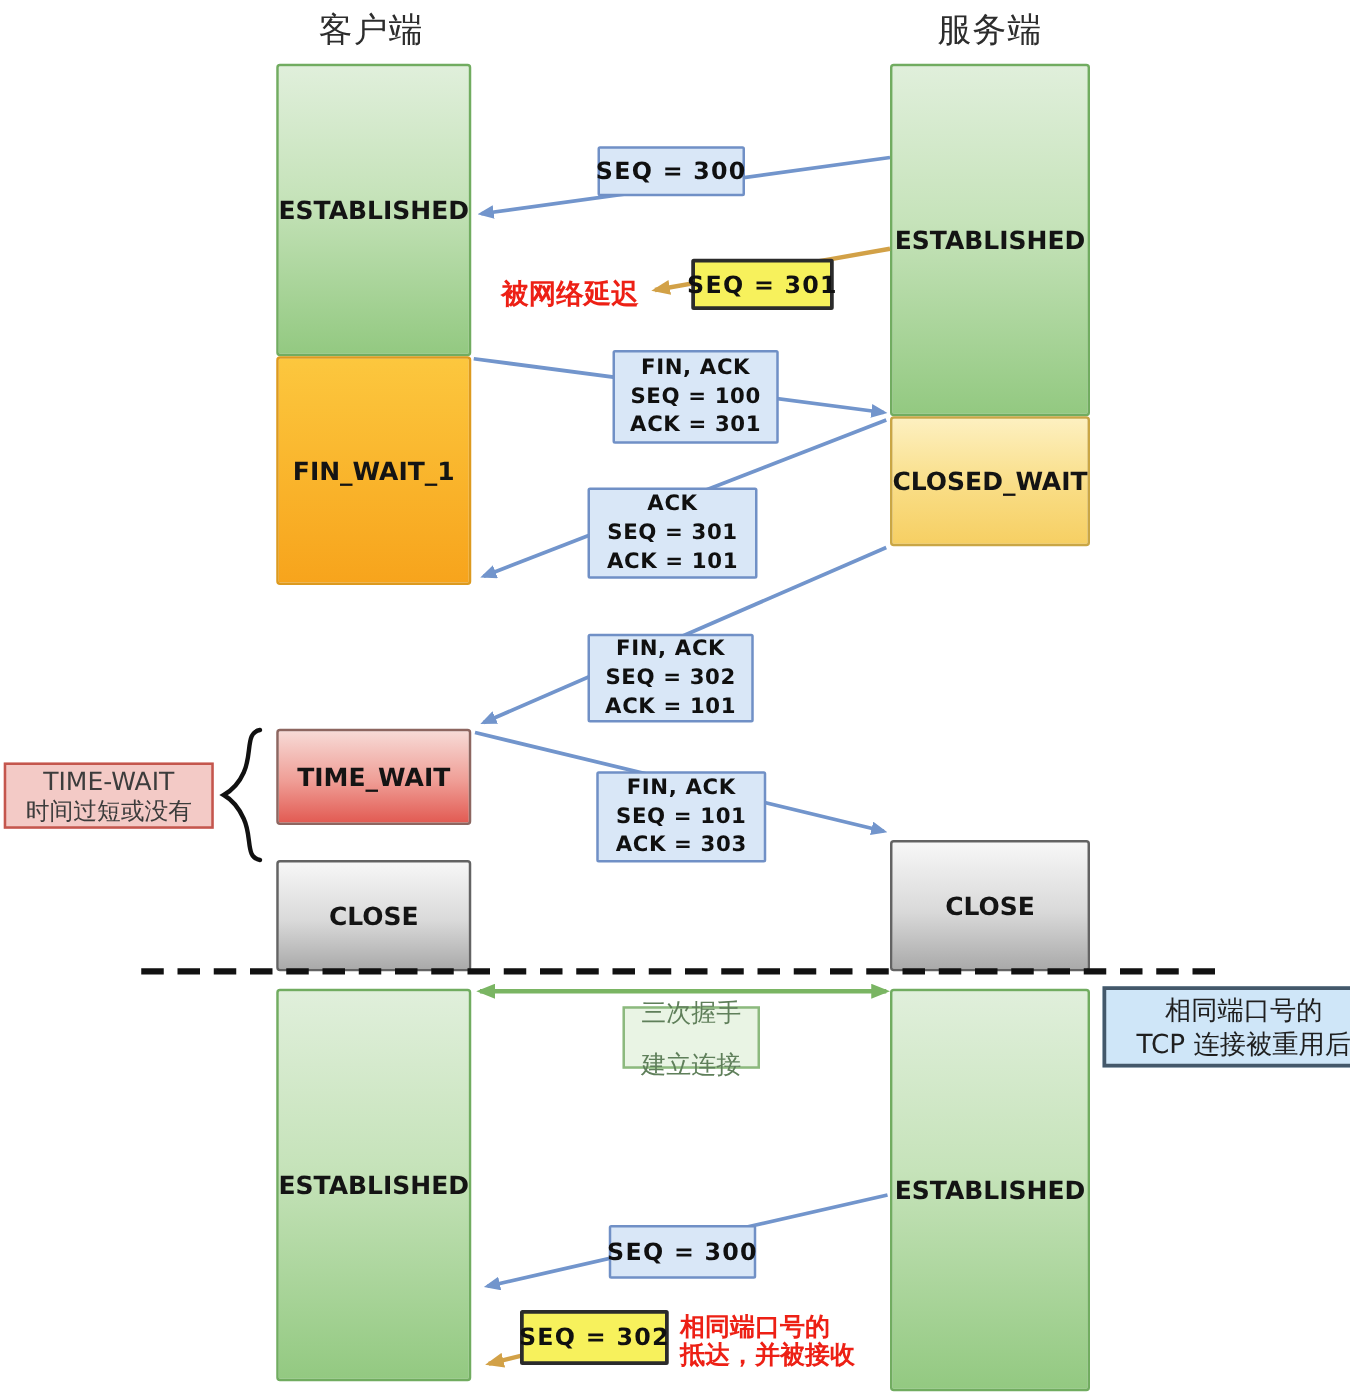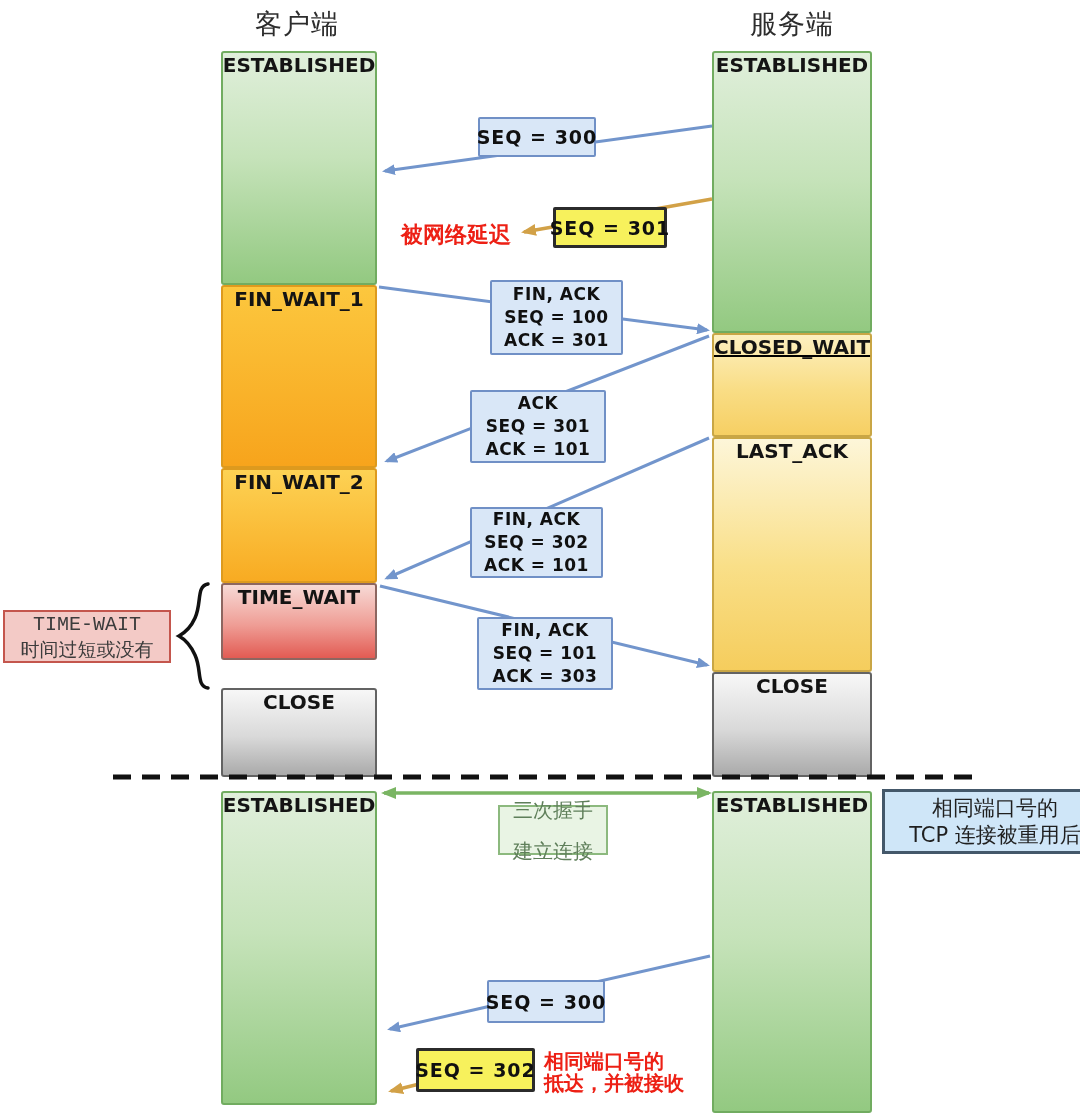--- a/index.html
+++ b/index.html
@@ -8,52 +8,52 @@
     font-family:"DejaVu Sans","Liberation Sans",sans-serif;
   }
   
   .lane-title{
     position:absolute;font-size:27px;color:#2d2d2d;font-weight:500;
     letter-spacing:1px;white-space:nowrap;
   }
   
   .seg{
     position:absolute;left:221px;width:156px;box-sizing:border-box;
-    display:flex;align-items:flex-start;justify-content:center;
+    display:flex;align-items:center;justify-content:center;
     border-radius:3px;
   }
   .seg.server{left:712px;width:160px;}
   .seg-label{
     font-weight:bold;font-size:20px;color:#141414;letter-spacing:0px;white-space:nowrap;
   }
   .seg-green{background:linear-gradient(180deg,#e0efdb 0%,#c6e3ba 45%,#93c981 100%);border:2px solid #71ac60;}
   .seg-orange1{background:linear-gradient(180deg,#fcc73e 0%,#f7a41c 100%);border:2px solid #dd9a1e;}
   .seg-orange2{background:linear-gradient(180deg,#fdd254 0%,#f8ab22 100%);border:2px solid #dd9a1e;}
   .seg-red{background:linear-gradient(180deg,#f7dad6 0%,#ef9d95 55%,#e25b53 100%);border:2px solid #8d6660;}
   .seg-gray{background:linear-gradient(180deg,#f7f7f7 0%,#d9d9d9 55%,#aaaaaa 100%);border:2px solid #636363;}
-  .seg-yellow1{background:linear-gradient(180deg,#fdf0c0 0%,#f9dd85 55%,#f6cf63 100%);border:2px solid #c9a645;text-decoration:underline;}
+  .seg-yellow1{background:linear-gradient(180deg,#fdf0c0 0%,#f9dd85 55%,#f6cf63 100%);border:2px solid #c9a645;}
   .seg-yellow2{background:linear-gradient(180deg,#fdf6d9 0%,#f9df88 55%,#f5cd5d 100%);border:2px solid #c9a645;}
   
   .msg{
     position:absolute;box-sizing:border-box;display:flex;flex-direction:column;
     align-items:center;justify-content:center;text-align:center;
     font-weight:bold;color:#101010;border-radius:2px;
   }
   .msg-blue{background:#d9e7f7;border:2px solid #7090c6;}
   .msg-yellow{background:#f7f15c;border:3px solid #2b2b2b;}
   .msg .ln{display:block;line-height:23px;font-size:17px;letter-spacing:0.5px;white-space:nowrap;}
   .msg .ln-big{display:block;font-size:19px;letter-spacing:1px;white-space:nowrap;}
   
   .red-note{position:absolute;color:#ed2015;font-weight:bold;white-space:nowrap;}
   .note-box{
     position:absolute;box-sizing:border-box;display:flex;flex-direction:column;
     align-items:center;justify-content:center;text-align:center;white-space:nowrap;
   }
   #time-wait-note{background:#f3cac6;border:2px solid #c4564d;color:#3c3c3c;font-weight:500;}
-  #time-wait-note .l1{font-size:20px;line-height:24px;font-family:Liberation Mono, monospace;}
+  #time-wait-note .l1{font-size:20px;line-height:24px;}
   #time-wait-note .l2{font-size:19px;line-height:24px;}
   #handshake-note{background:#e9f4e4;border:2px solid #8cb97e;color:#5f7f5a;font-weight:500;}
   #handshake-note .l{font-size:20px;line-height:24px;}
   #reuse-note{background:#cfe6f8;border:3px solid #44586a;color:#1f1f1f;font-weight:500;}
   #reuse-note .l{font-size:21px;line-height:27px;}
   #delayed-packet-note .l{display:block;font-size:20px;line-height:22px;text-align:left;}
   svg{position:absolute;left:0;top:0;pointer-events:none;}
 </style>
 </head>
 <body>
@@ -62,38 +62,32 @@
 
   <div class="lane-title" style="left:255px;top:6px;">客户端</div>
   <div class="lane-title" style="left:750px;top:6px;">服务端</div>
 
   <div class="seg seg-green" style="top:51px;height:234px;">
       <span class="seg-label">ESTABLISHED</span>
     </div>
   <div class="seg seg-orange1" style="top:285px;height:183px;">
       <span class="seg-label">FIN_WAIT_1</span>
     </div>
-  <div class="seg seg-orange2" style="top:468px;height:115px;">
-      <span class="seg-label">FIN_WAIT_2</span>
-    </div>
   <div class="seg seg-red" style="top:583px;height:77px;">
       <span class="seg-label">TIME_WAIT</span>
     </div>
   <div class="seg seg-gray" style="top:688px;height:89px;">
       <span class="seg-label">CLOSE</span>
     </div>
 
   <div class="seg server seg-green" style="top:51px;height:282px;">
       <span class="seg-label">ESTABLISHED</span>
     </div>
   <div class="seg server seg-yellow1" style="top:333px;height:104px;">
       <span class="seg-label">CLOSED_WAIT</span>
-    </div>
-  <div class="seg server seg-yellow2" style="top:437px;height:235px;">
-      <span class="seg-label">LAST_ACK</span>
     </div>
   <div class="seg server seg-gray" style="top:672px;height:105px;">
       <span class="seg-label">CLOSE</span>
     </div>
 
   <div class="seg seg-green" style="top:791px;height:314px;">
       <span class="seg-label">ESTABLISHED</span>
     </div>
   <div class="seg server seg-green" style="top:791px;height:322px;">
       <span class="seg-label">ESTABLISHED</span>

